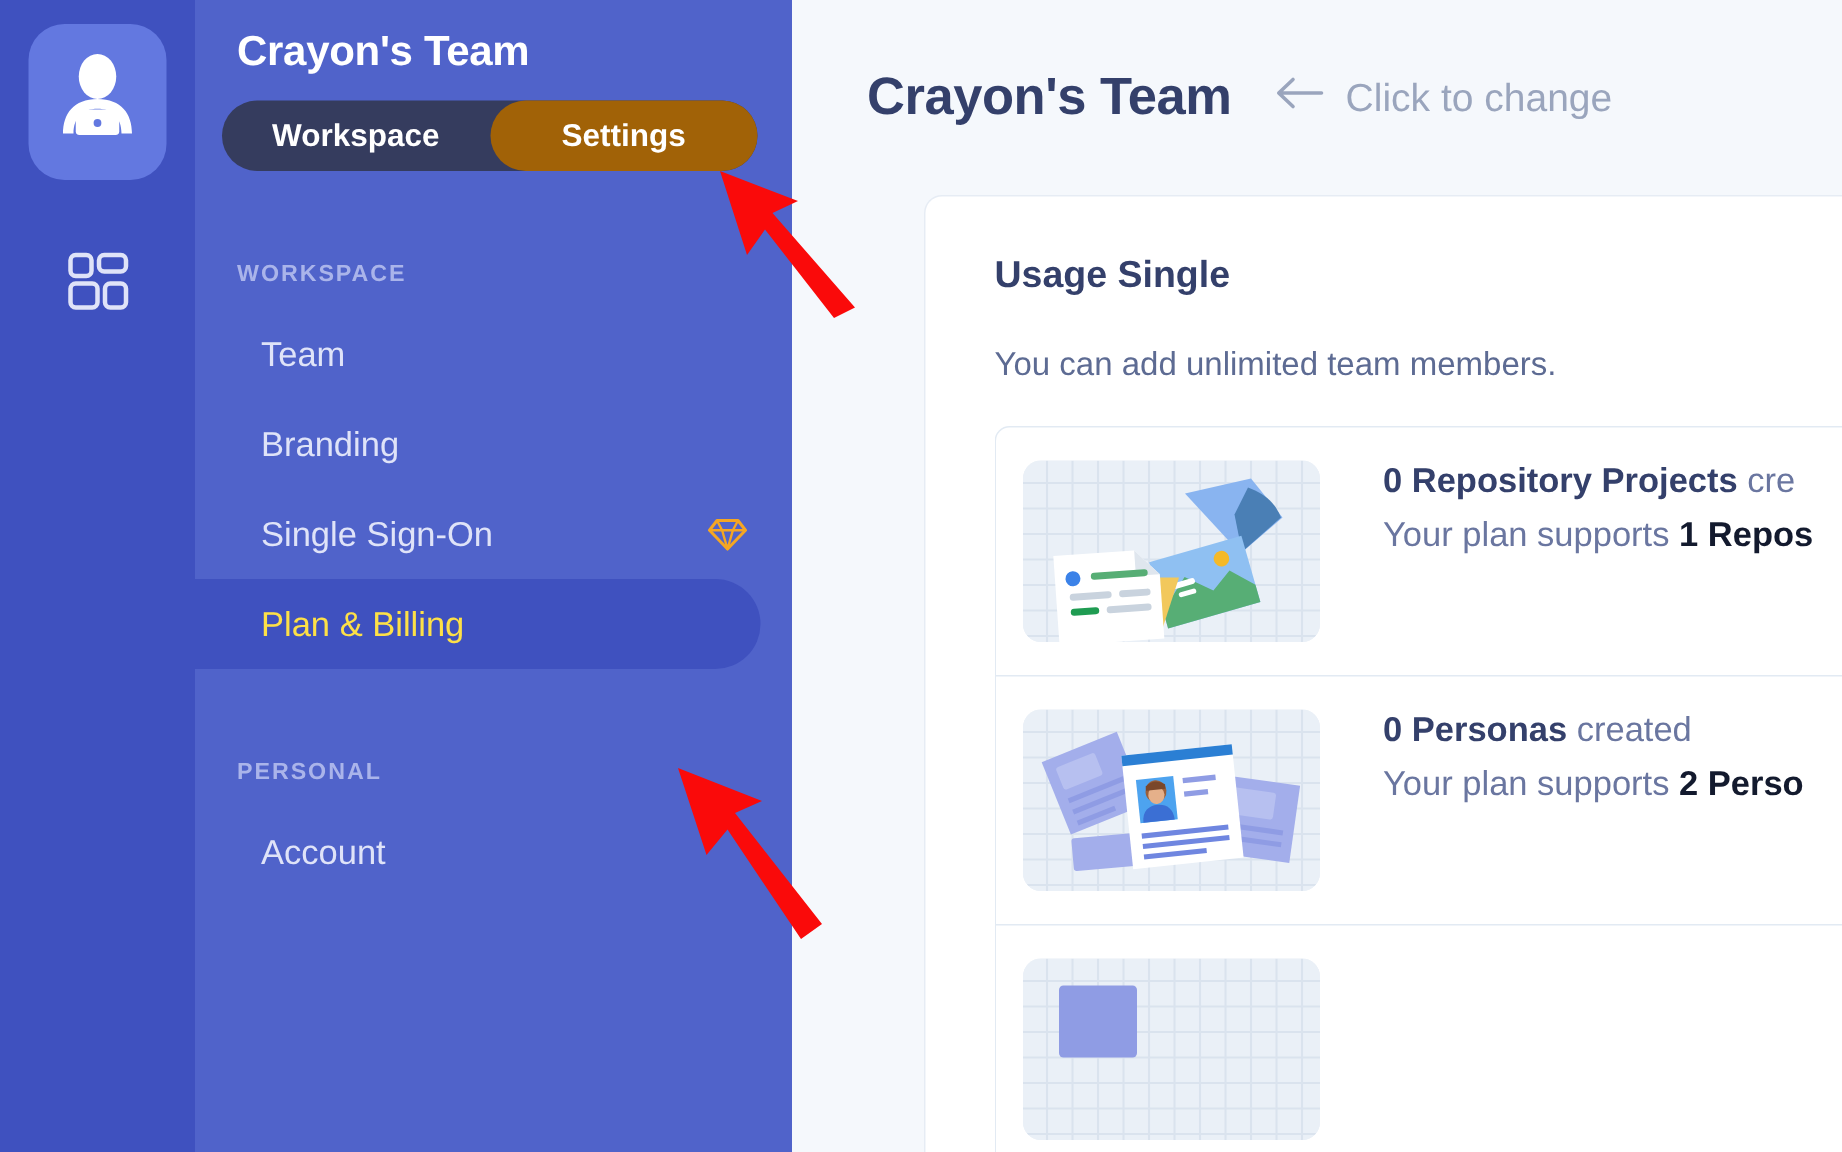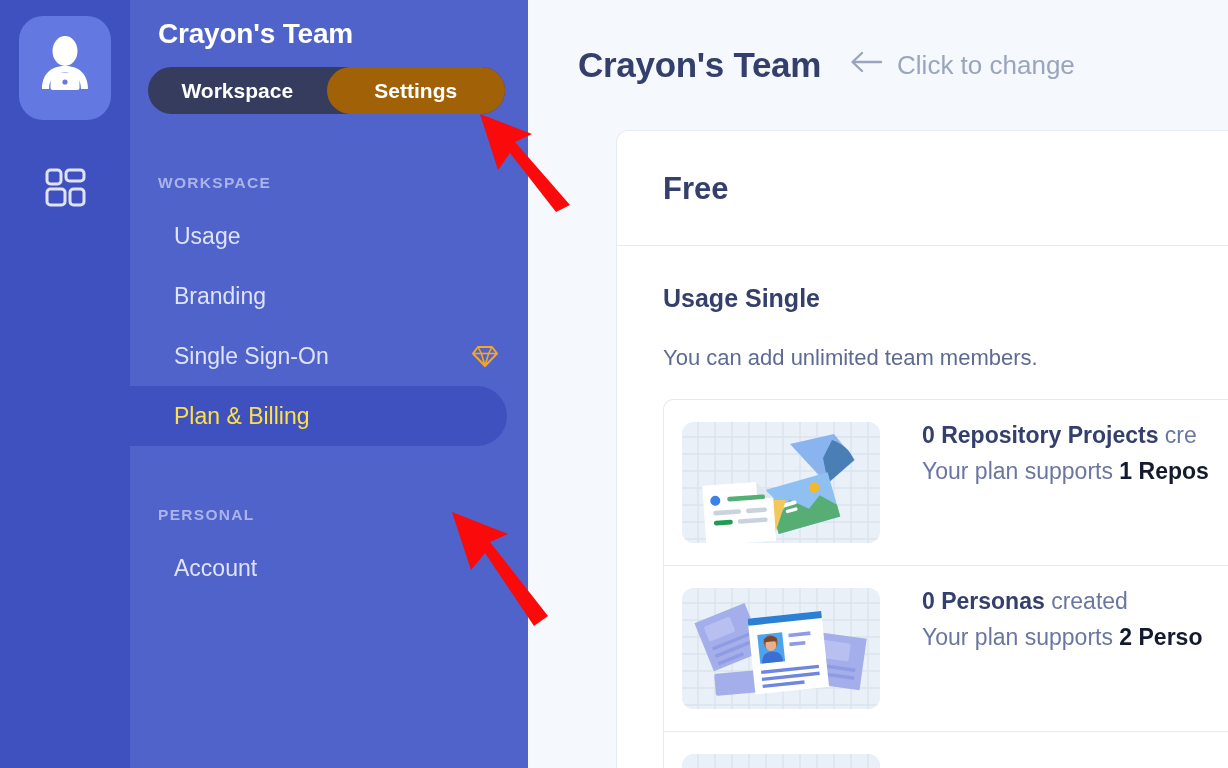--- a/index.html
+++ b/index.html
@@ -242,21 +242,21 @@
     <div class="ws-title">Crayon's Team</div>
 
     <div class="toggle">
       <div class="toggle-opt">Workspace</div>
       <div class="toggle-opt active">Settings</div>
     </div>
 
     <div class="section-label">WORKSPACE</div>
     <div class="nav-list">
       <div class="nav-item">
-        <span class="nav-label">Usage</span>
+        <span class="nav-label">Team</span>
       </div>
       <div class="nav-item">
         <span class="nav-label">Branding</span>
       </div>
       <div class="nav-item">
         <span class="nav-label">Single Sign-On</span>
         <span class="nav-badge">
           <svg width="26" height="24" viewBox="0 0 26 24">
             <path d="M6 3 L20 3 L25 9.5 L13 22 L1 9.5 Z" fill="none" stroke="#f5a623" stroke-width="2" stroke-linejoin="round"></path>
             <path d="M1 9.5 L25 9.5" stroke="#f5a623" stroke-width="1.6"></path>
@@ -284,23 +284,20 @@
         <span>
           <svg width="34" height="26" viewBox="0 0 34 26">
             <path d="M32 13 L4 13 M13 4 L3.5 13 L13 22" fill="none" stroke="#9aa5bd" stroke-width="2.4" stroke-linecap="round" stroke-linejoin="round"></path>
           </svg>
         </span>
         <span>Click to change</span>
       </div>
     </div>
 
     <div class="card">
-      <div class="card-head">
-        <div class="plan-name">Free</div>
-      </div>
       <div class="card-body">
         <div class="usage-title">Usage Single</div>
         <div class="usage-sub">You can add unlimited team members.</div>
 
         <div class="usage-list">
 
           <div class="usage-row">
             <div class="thumb">
               <svg width="198" height="121" viewBox="0 0 198 121">
                 <rect width="198" height="121" fill="#eaf0f7"></rect>

